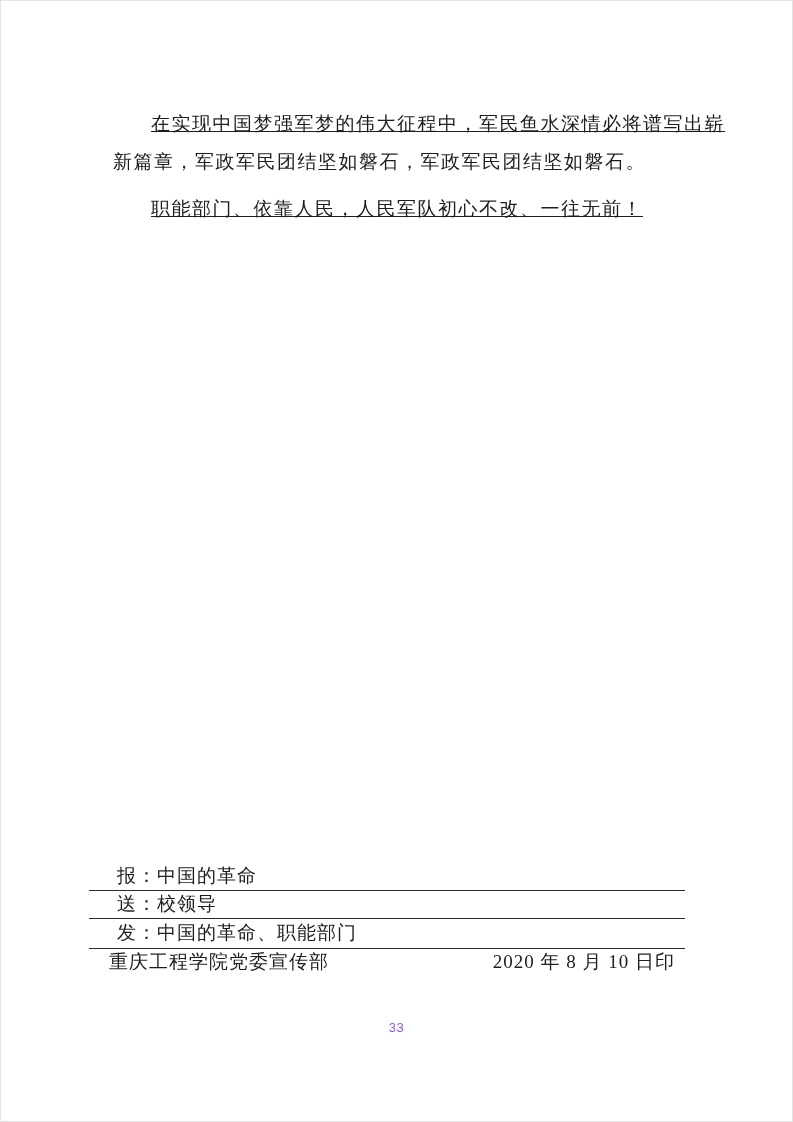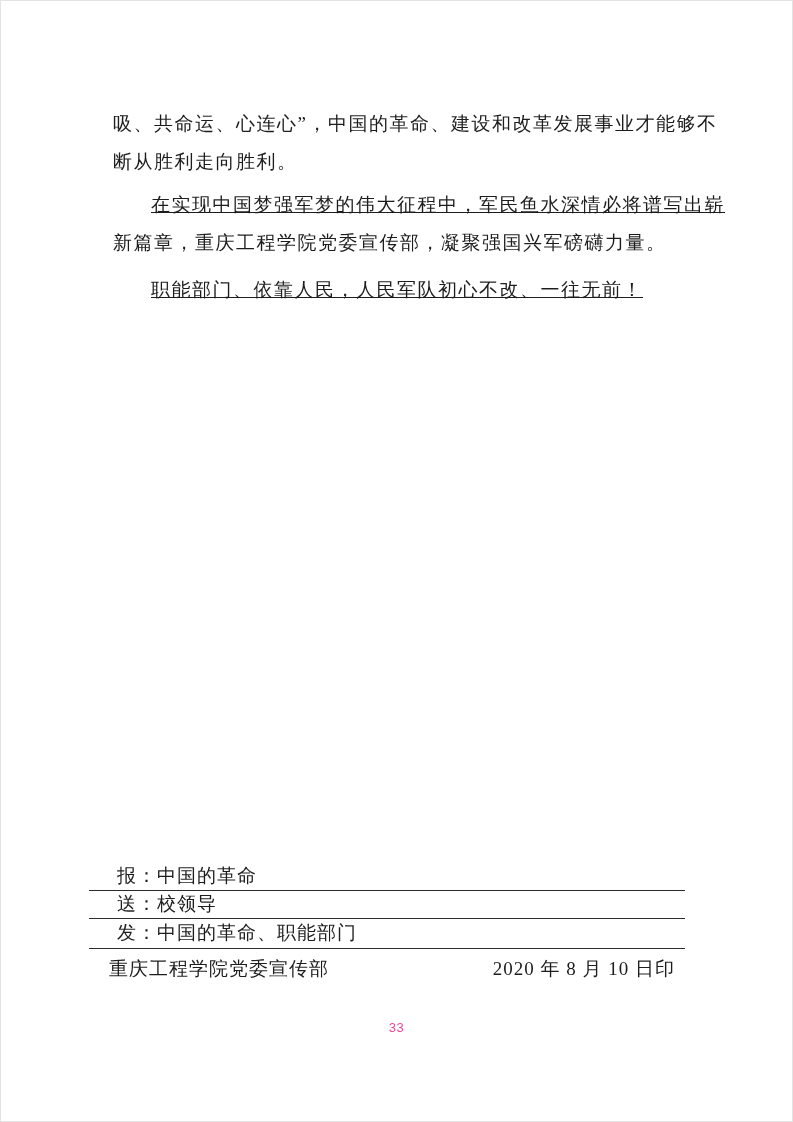--- a/index.html
+++ b/index.html
@@ -54,50 +54,46 @@
     white-space: nowrap;
   }
   .dist-row.last {
     height: 30px;
     line-height: 27px;
   }
   .imprint {
     display: flex;
     justify-content: space-between;
     align-items: baseline;
-    margin-top: 7px;
+    margin-top: 0;
     padding: 0 10px 0 20px;
     line-height: 25px;
     white-space: nowrap;
   }
   .page-number {
     position: absolute;
     top: 1019px;
     left: 0;
     width: 100%;
     text-align: center;
     font-family: "Liberation Sans", "DejaVu Sans", sans-serif;
     font-size: 13px;
-    color: #ec4899;
+    color: #8b5cf6;
     letter-spacing: 0.5px;
   }
 </style>
 </head>
 <body>
 
 <div class="page">
 
   <div class="body-text">
-    <div class="para gap-sm">
-      <div class="line">吸、共命运、心连心”，中国的革命、建设和改革发展事业才能够不</div>
-      <div class="line">断从胜利走向胜利。</div>
-    </div>
     <div class="para gap-md">
       <div class="line indent">在实现中国梦强军梦的伟大征程中，军民鱼水深情必将谱写出崭</div>
-      <div class="line">新篇章，重庆工程学院党委宣传部，凝聚强国兴军磅礴力量。</div>
+      <div class="line">新篇章，军政军民团结坚如磐石，军政军民团结坚如磐石。</div>
     </div>
     <div class="para">
       <div class="line indent">职能部门、依靠人民，人民军队初心不改、一往无前！</div>
     </div>
   </div>
 
   <div class="distribution">
     <div class="dist-row">报：中国的革命</div>
     <div class="dist-row">送：校领导</div>
     <div class="dist-row last">发：中国的革命、职能部门</div>

